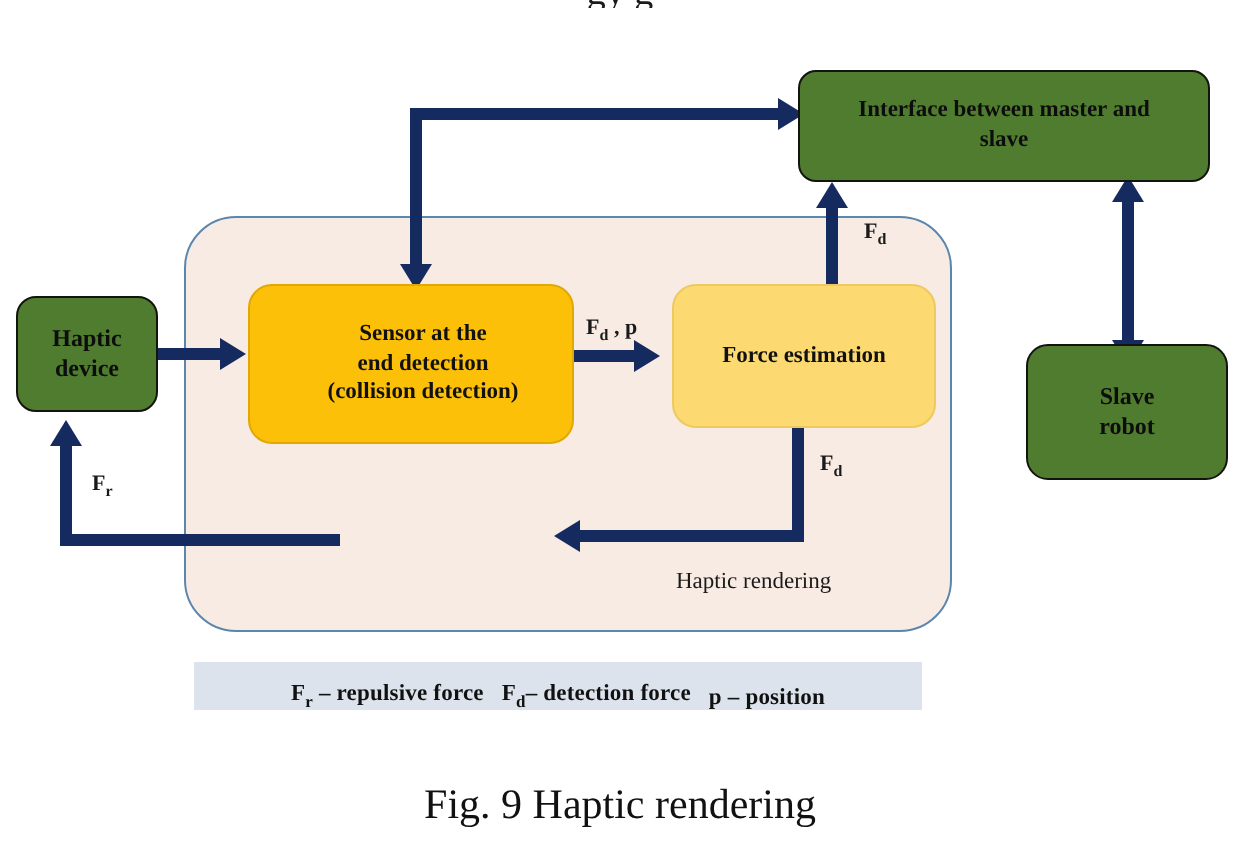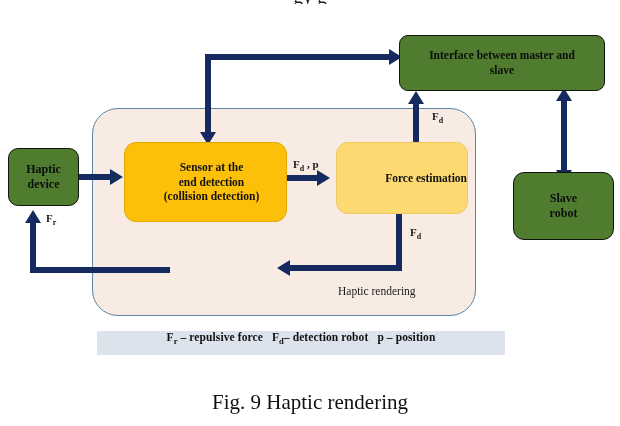--- a/index.html
+++ b/index.html
@@ -72,21 +72,21 @@
   }
   .node.lightamber {
     background: #fdda71;
     border: 1px solid #edc95e;
   }
 
   #node-haptic-device { left: 8px;  top: 148px; width: 71px;  height: 58px; font-size: 12px; border-radius: 10px; }
   #node-interface     { left: 399px; top: 35px; width: 206px; height: 56px; font-size: 11.5px; border-radius: 9px; align-items: center; }
   #node-slave-robot   { left: 513px; top: 172px; width: 101px; height: 68px; font-size: 12px; border-radius: 11px; }
   #node-sensor        { left: 124px; top: 142px; width: 163px; height: 80px; font-size: 11.5px; border-radius: 12px; padding-left: 12px; }
-  #node-force-est     { left: 336px; top: 142px; width: 132px; height: 72px; font-size: 11.5px; border-radius: 12px; justify-content: flex-end; }
+  #node-force-est     { left: 336px; top: 142px; width: 132px; height: 72px; font-size: 11.5px; border-radius: 12px; }
   #node-control       { left: 168px; top: 238px; width: 109px; height: 55px; font-size: 11.5px; border-radius: 11px; }
 
   
   .seg {
     position: absolute;
     background: #152a5e;
   }
   .seg.h { height: 6px; }
   .seg.v { width: 6px; }
 
@@ -107,24 +107,24 @@
     font-family: "Liberation Serif", serif;
     font-weight: bold;
     white-space: nowrap;
   }
   .edge-label sub { font-size: 8px; }
 
   
   .legend-bar {
     position: absolute;
     left: 97px; top: 331px;
-    width: 408px; height: 24px;
+    width: 364px; height: 24px;
     background: #dde3ec;
     display: flex;
-    align-items: flex-start;
+    align-items: flex-end;
     justify-content: center;
     font-size: 11.5px;
     font-weight: bold;
     color: #111111;
     white-space: nowrap;
     letter-spacing: 0.1px;
   }
   .legend-bar sub { font-size: 8.5px; font-weight: bold; }
   .legend-gap { display: inline-block; width: 9px; }
 
@@ -166,21 +166,21 @@
   <div class="edge-label" style="left:432px; top:110px;">F<sub>d</sub></div>
 
   <div class="seg v" style="left:396px; top:212px; height:59px;"></div>
   <div class="seg h" style="left:290px; top:265px; width:108px;"></div>
   <div class="head left" style="left:277px; top:260px;"></div>
   <div class="edge-label" style="left:410px; top:226px;">F<sub>d</sub></div>
 
   <div class="seg h" style="left:30px; top:267px; width:140px;"></div>
   <div class="seg v" style="left:30px; top:222px; height:48px;"></div>
   <div class="head up" style="left:25px; top:210px;"></div>
-  <div class="edge-label" style="left:46px; top:212px;">F<sub>r</sub></div>
+  <div class="edge-label" style="left:46px; top:236px;">F<sub>r</sub></div>
 
   <div class="seg v" style="left:561px; top:100px; height:72px;"></div>
   <div class="head up" style="left:556px; top:88px;"></div>
   <div class="head down" style="left:556px; top:170px;"></div>
 
   <div class="node green" id="node-haptic-device">
     <span>
       <span>Haptic</span><br>
       <span>device</span>
     </span>
@@ -209,20 +209,20 @@
   </div>
 
   <div class="node lightamber" id="node-force-est">
     <span>Force estimation</span>
   </div>
 
 
   <div class="legend-bar">
     <span><span>F</span><sub>r</sub><span> – repulsive force</span></span>
     <span class="legend-gap"></span>
-    <span><span>F</span><sub>d</sub><span>– detection robot</span></span>
+    <span><span>F</span><sub>d</sub><span>– detection force</span></span>
     <span class="legend-gap"></span>
     <span><span>p</span><span> – position</span></span>
   </div>
 
   <div class="caption">Fig. 9 Haptic rendering</div>
 
 </div>
 
 </body></html>

